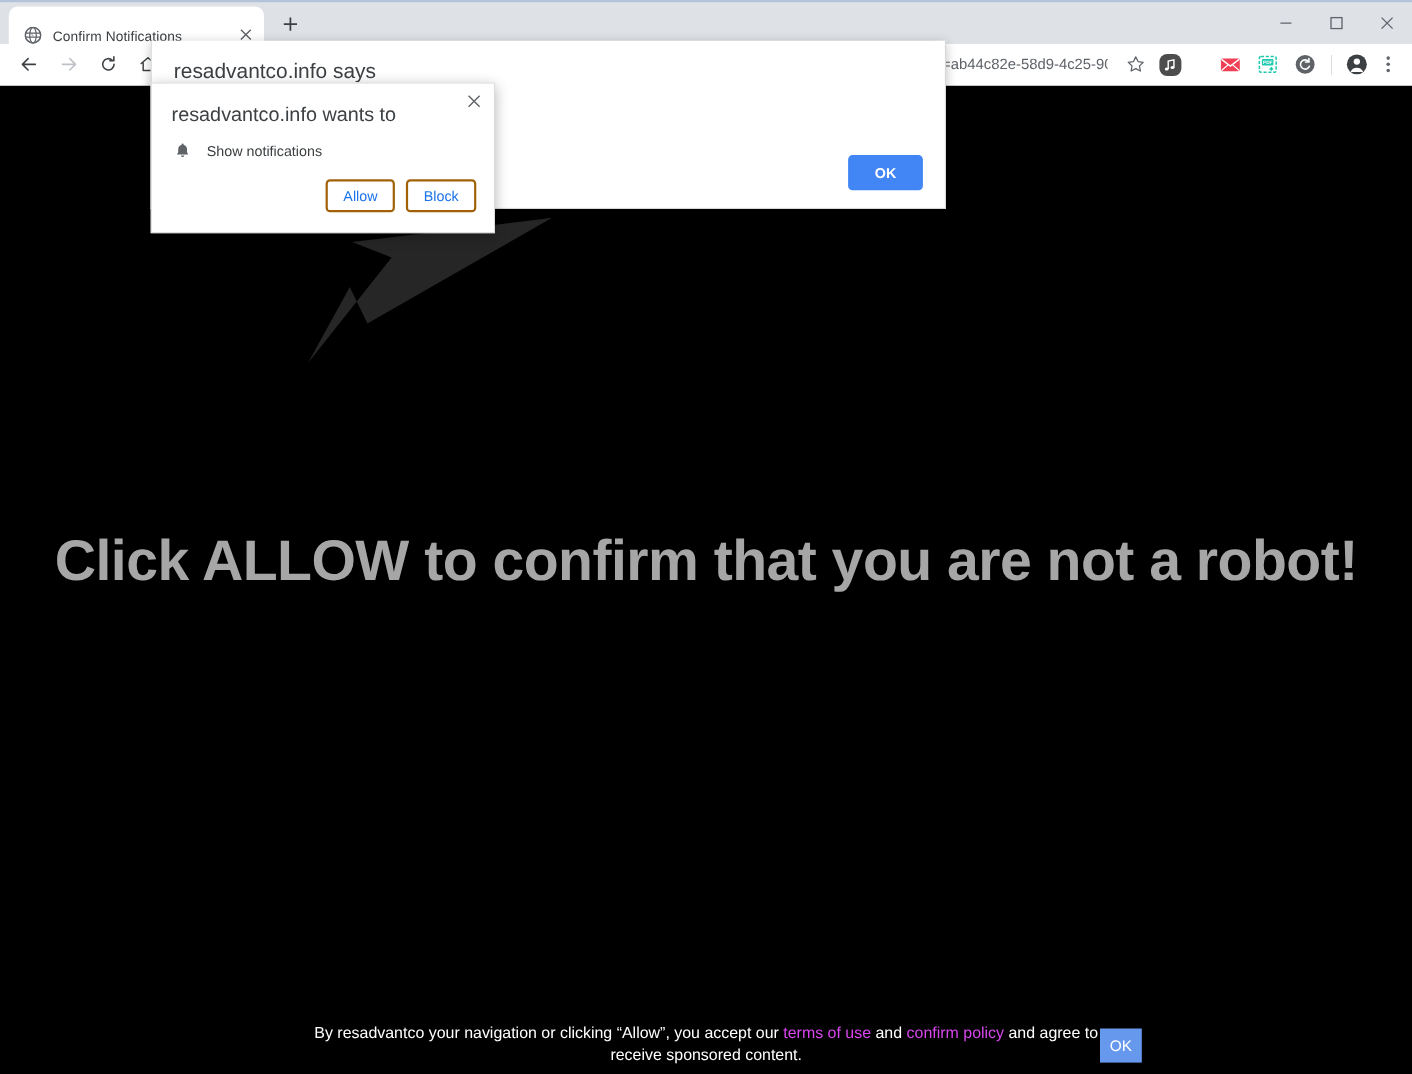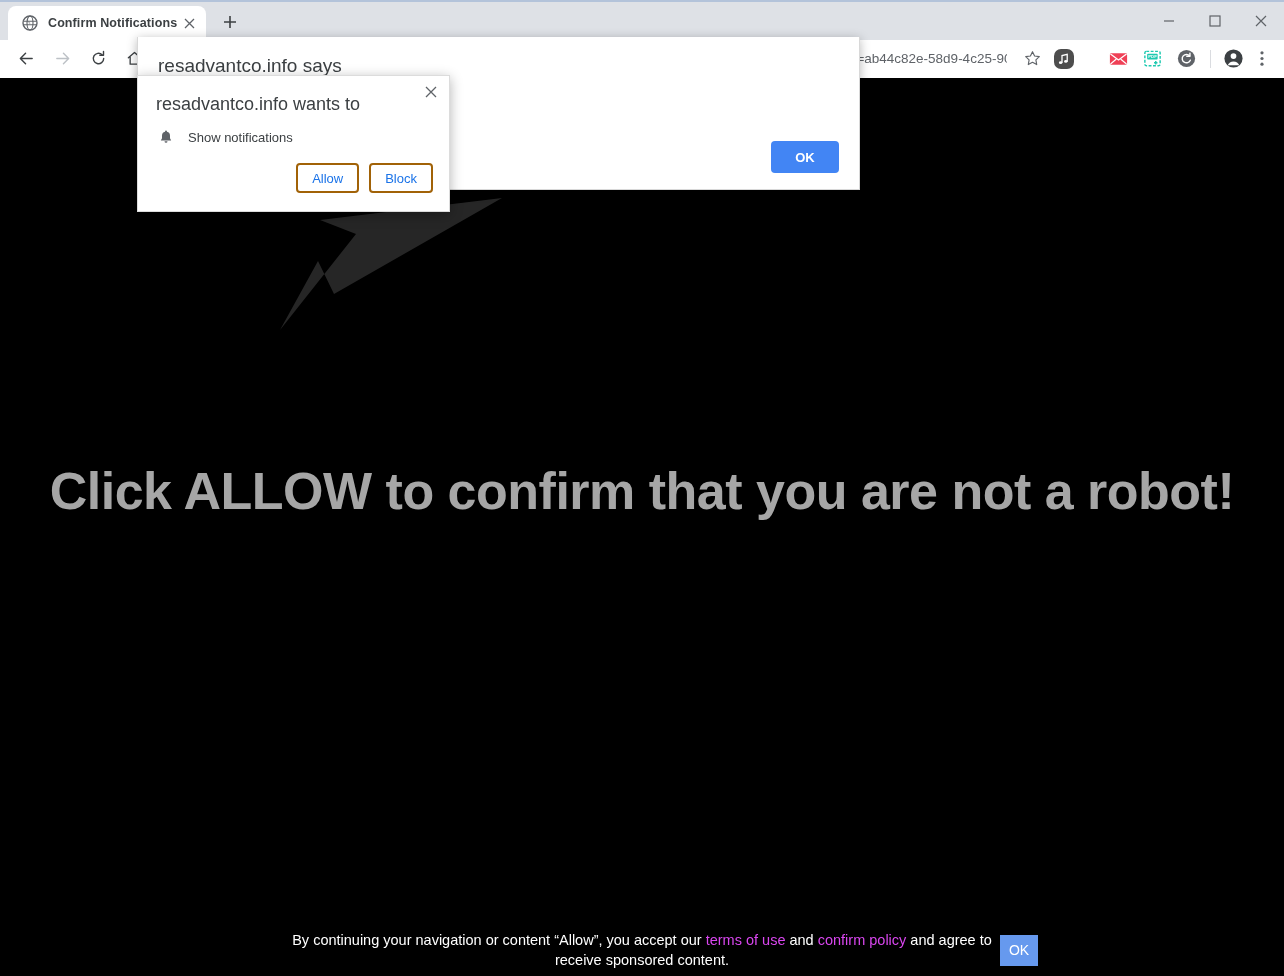--- a/index.html
+++ b/index.html
@@ -29,31 +29,30 @@
     background: #dee1e6;
     display: flex;
     align-items: flex-end;
     position: relative;
     flex: 0 0 auto;
     border-top: 2px solid #b3c3da;
     box-sizing: border-box;
   }
   .tab {
     margin-left: 8px;
-    width: 198px;
+    width: 232px;
     height: 34px;
     background: #fff;
     border-radius: 8px 8px 0 0;
     display: flex;
-    align-items: center;
+    align-items: flex-end;
     padding: 0 8px 0 14px;
     box-sizing: border-box;
     position: relative;
     cursor: default;
-    font-weight: bold;
   }
   .tab-favicon {
     width: 16px;
     height: 16px;
     flex: 0 0 16px;
     margin-right: 10px;
     position: relative;
   }
   .tab-favicon svg { display: block; }
   .tab-title {
@@ -216,21 +215,21 @@
     top: 120px;
     width: 250px;
     height: 140px;
     pointer-events: none;
   }
 
   .hero {
     position: absolute;
     left: 0;
     right: 0;
-    top: 385px;
+    top: 404px;
     text-align: center;
     font-size: 52px;
     font-weight: bold;
     color: #a6a6a6;
     letter-spacing: -0.5px;
     line-height: 1.1;
     padding: 0 30px;
     box-sizing: border-box;
     font-family: "Liberation Sans", sans-serif;
   }
@@ -533,21 +532,21 @@
 
     <div class="arrow-shape">
       <svg width="250" height="140" viewBox="0 0 250 140">
         <path d="M242 0 L60 22 L96 36 L20 132 L58 63 L74 96 Z" fill="#262626"></path>
       </svg>
     </div>
 
     <div class="hero">Click ALLOW to confirm that you are not a robot!</div>
 
     <div class="consent">
-      <div class="consent-text"><span>By continuing your navigation or content “Allow”, you accept our </span><a href="#">terms of use</a><span> and </span><a href="#">confirm policy</a><span> and agree to receive sponsored content.</span></div>
+      <div class="consent-text"><span>By resadvantco your navigation or clicking “Allow”, you accept our </span><a href="#">terms of use</a><span> and </span><a href="#">confirm policy</a><span> and agree to receive sponsored content.</span></div>
       <button class="consent-ok">OK</button>
     </div>
   </div>
 </div>
 
 <div class="jsdialog">
   <div class="jsdialog-inner">
     <div class="jsdialog-title">resadvantco.info says</div>
     <div class="jsdialog-msg">CLICK ALLOW TO CLOSE THIS PAGE</div>
   </div>

